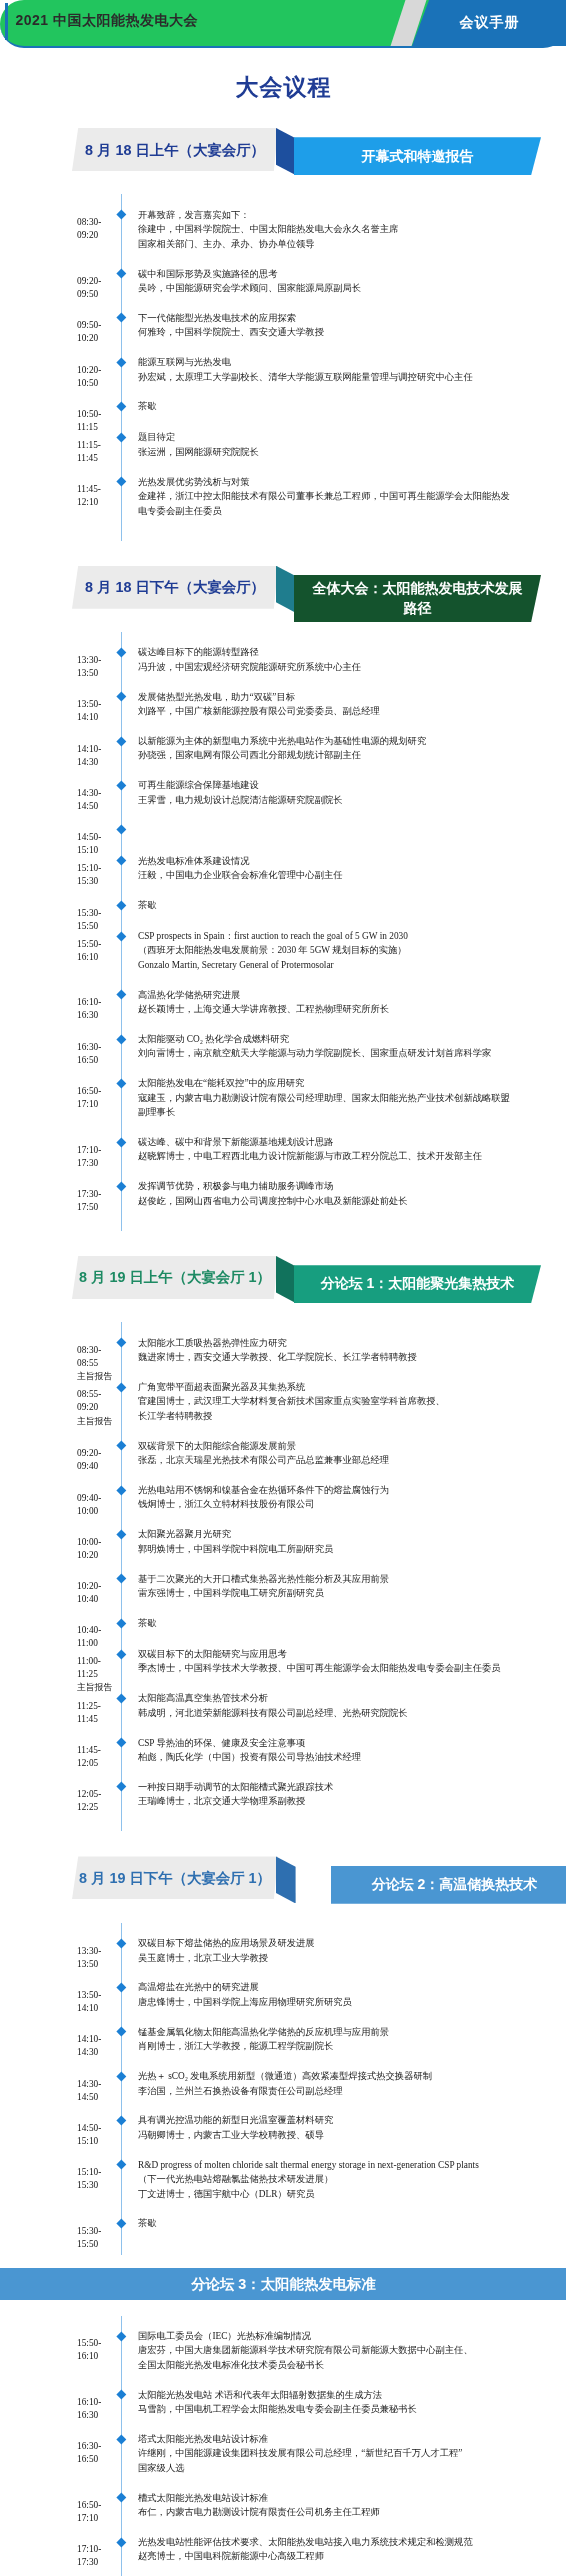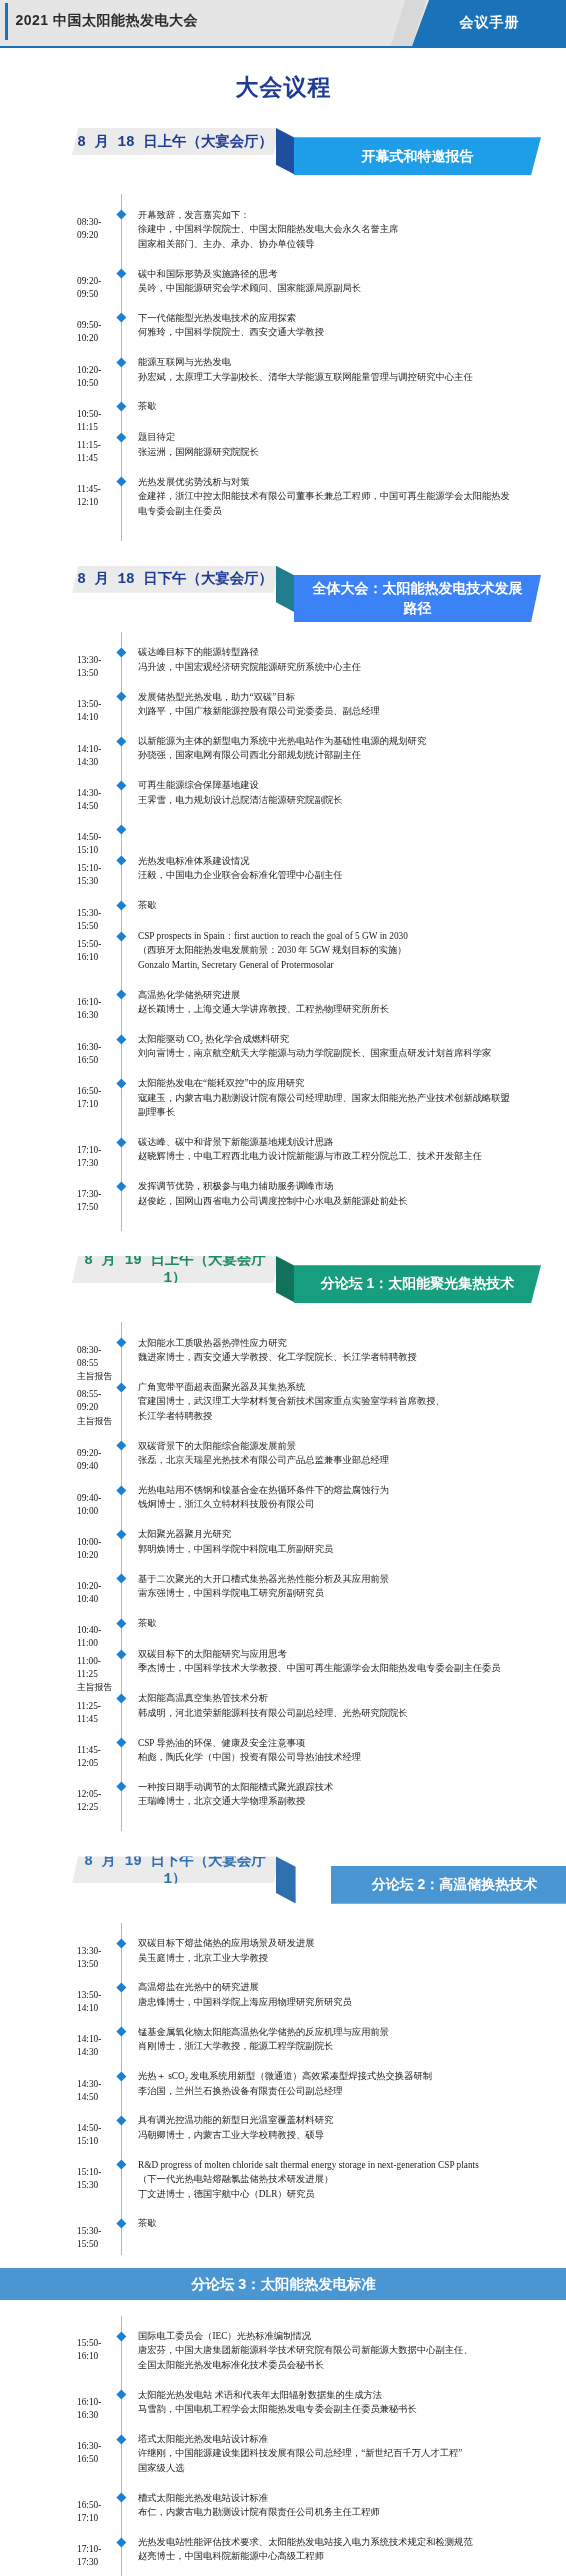--- a/index.html
+++ b/index.html
@@ -1,34 +1,34 @@
 <!DOCTYPE html>
 <html style="font-size:8.2px"><head>
 <meta charset="utf-8">
 <style>
   html,body{margin:0;padding:0;background:#fff;}
   body{width:567px;font-family:"Liberation Serif",serif;color:#1a1a1a;}
   
-  .header{position:relative;height:46px;border-bottom:2.1px solid #1a72b8;background:#e5e5e5;}
+  .header{position:relative;height:46px;border-bottom:2.1px solid #1a72b8;background:#22c55e;border-radius:24px;}
   .header-accent{position:absolute;left:4.6px;top:2.6px;width:3.6px;height:37px;background:#1a72b8;}
   .header-title{position:absolute;left:15.5px;top:12.4px;font-family:"Liberation Sans",sans-serif;
     font-size:14px;font-weight:bold;color:#2b2b2b;letter-spacing:0.5px;}
   .handbook-sep{position:absolute;right:148px;top:0;width:20.6px;height:46px;background:#d8d8d8;
     transform:skewX(-18deg);}
   .handbook{position:absolute;right:0;top:0;width:155px;height:46px;background:#1a72b8;
     clip-path:polygon(11% 0,100% 0,100% 100%,0 100%);display:flex;align-items:center;justify-content:center;
     color:#fff;font-family:"Liberation Sans",sans-serif;font-size:14px;font-weight:bold;letter-spacing:1px;}
   
   .page-title{text-align:center;font-family:"Liberation Sans",sans-serif;font-weight:bold;
     font-size:23px;color:#1f3c94;margin:24px 0 10.3px;letter-spacing:1px;}
   
   .ribbon{position:relative;height:52px;margin:25px 0 14.4px;}
-  .ribbon-date{position:absolute;left:72px;top:0;width:206px;height:27px;background:#ebebeb;
+  .ribbon-date{position:absolute;left:72px;top:0;width:206px;height:43px;background:#ebebeb;
     clip-path:polygon(3% 0,100% 0,98% 100%,0 100%);display:flex;align-items:center;justify-content:center;
-    font-family:Liberation Mono, monospace;font-weight:bold;font-size:14.4px;text-align:center;
+    font-family:Liberation Sans, sans-serif;font-weight:bold;font-size:14.4px;text-align:center;
     white-space:pre-line;line-height:1.25;}
   .ribbon-fold{position:absolute;left:276px;top:0;width:19.6px;height:47px;
     clip-path:polygon(0 0,100% 22%,100% 100%,0 78%);}
   .ribbon-banner{position:absolute;left:294px;top:9.3px;width:247px;min-height:38px;
     display:flex;align-items:center;justify-content:center;color:#fff;
     font-family:Liberation Sans, sans-serif;font-weight:bold;font-size:14px;
     clip-path:polygon(0 0,100% 0,96% 100%,0 100%);text-align:center;white-space:pre-line;line-height:1.4;
     padding:4.1px 13.4px;box-sizing:border-box;}
   
   .mid-banner{height:32px;background:#4a96d2;color:#fff;display:flex;align-items:center;justify-content:center;
@@ -118,21 +118,21 @@
             <div class="line-title">光热发展优劣势浅析与对策</div>
             <div class="line-speaker">金建祥，浙江中控太阳能技术有限公司董事长兼总工程师，中国可再生能源学会太阳能热发电专委会副主任委员</div>
           </div>
         </div>
       </div>
     </div>
     <div class="section">
       <div class="ribbon">
         <div class="ribbon-date" style="color: rgb(31, 60, 148);">8 月 18 日下午（大宴会厅）</div>
         <div class="ribbon-fold" style="background: rgb(31, 125, 142);"></div>
-        <div class="ribbon-banner" style="background: #3b82f6;">全体大会：太阳能热发电技术发展路径</div>
+        <div class="ribbon-banner" style="background: #14532d;">全体大会：太阳能热发电技术发展路径</div>
       </div>
       <div class="timeline">
         <div class="item">
           <div class="time">13:30-13:50</div>
           <div class="dot"></div>
           <div class="content">
             <div class="line-title">碳达峰目标下的能源转型路径</div>
             <div class="line-speaker">冯升波，中国宏观经济研究院能源研究所系统中心主任</div>
           </div>
         </div>

